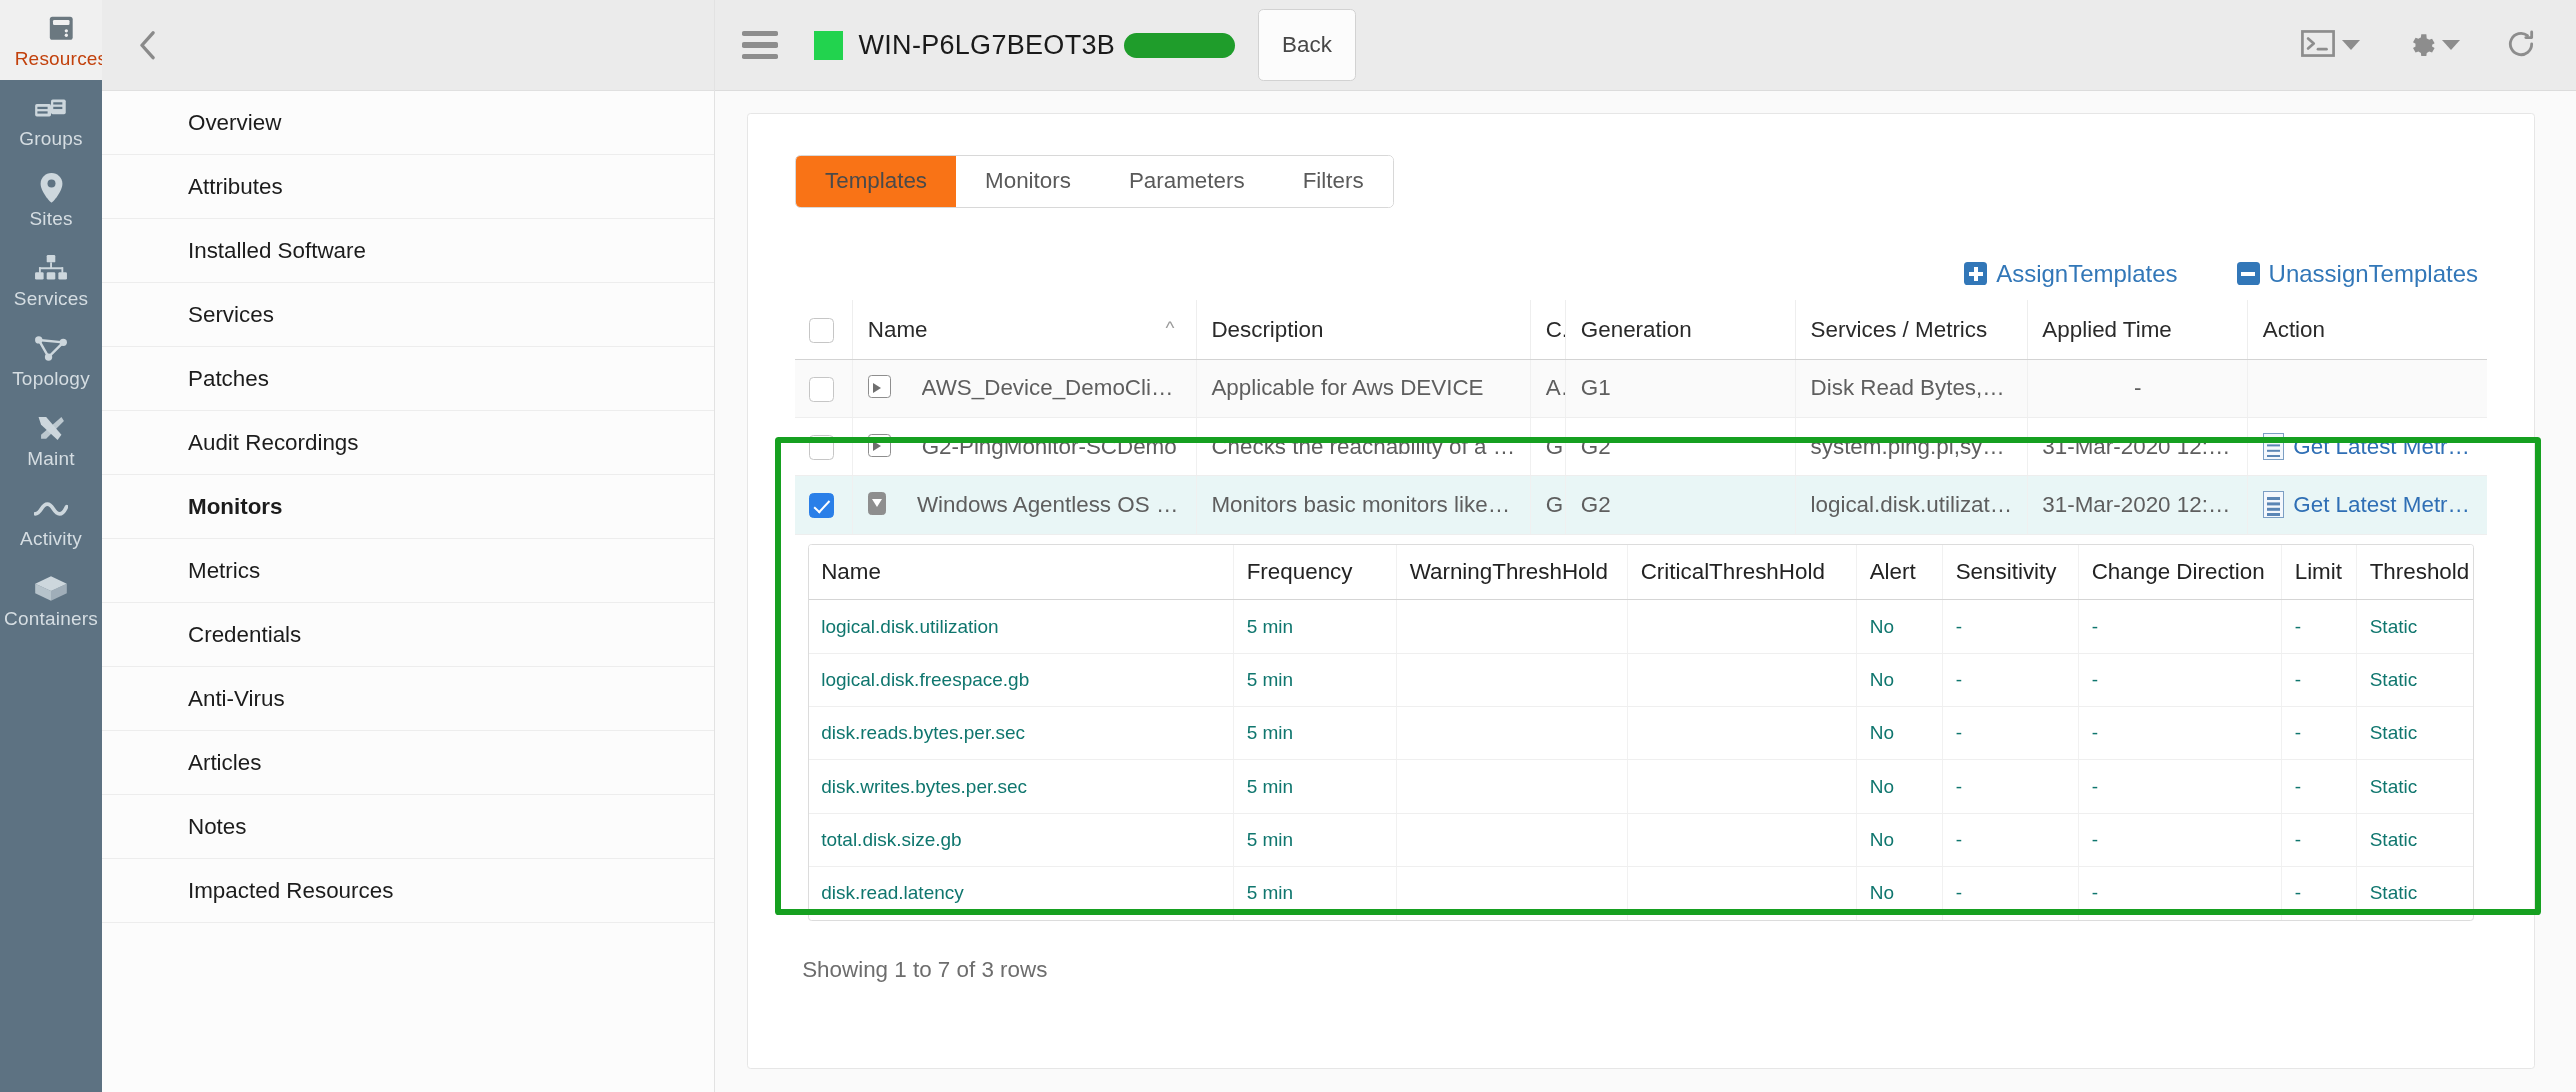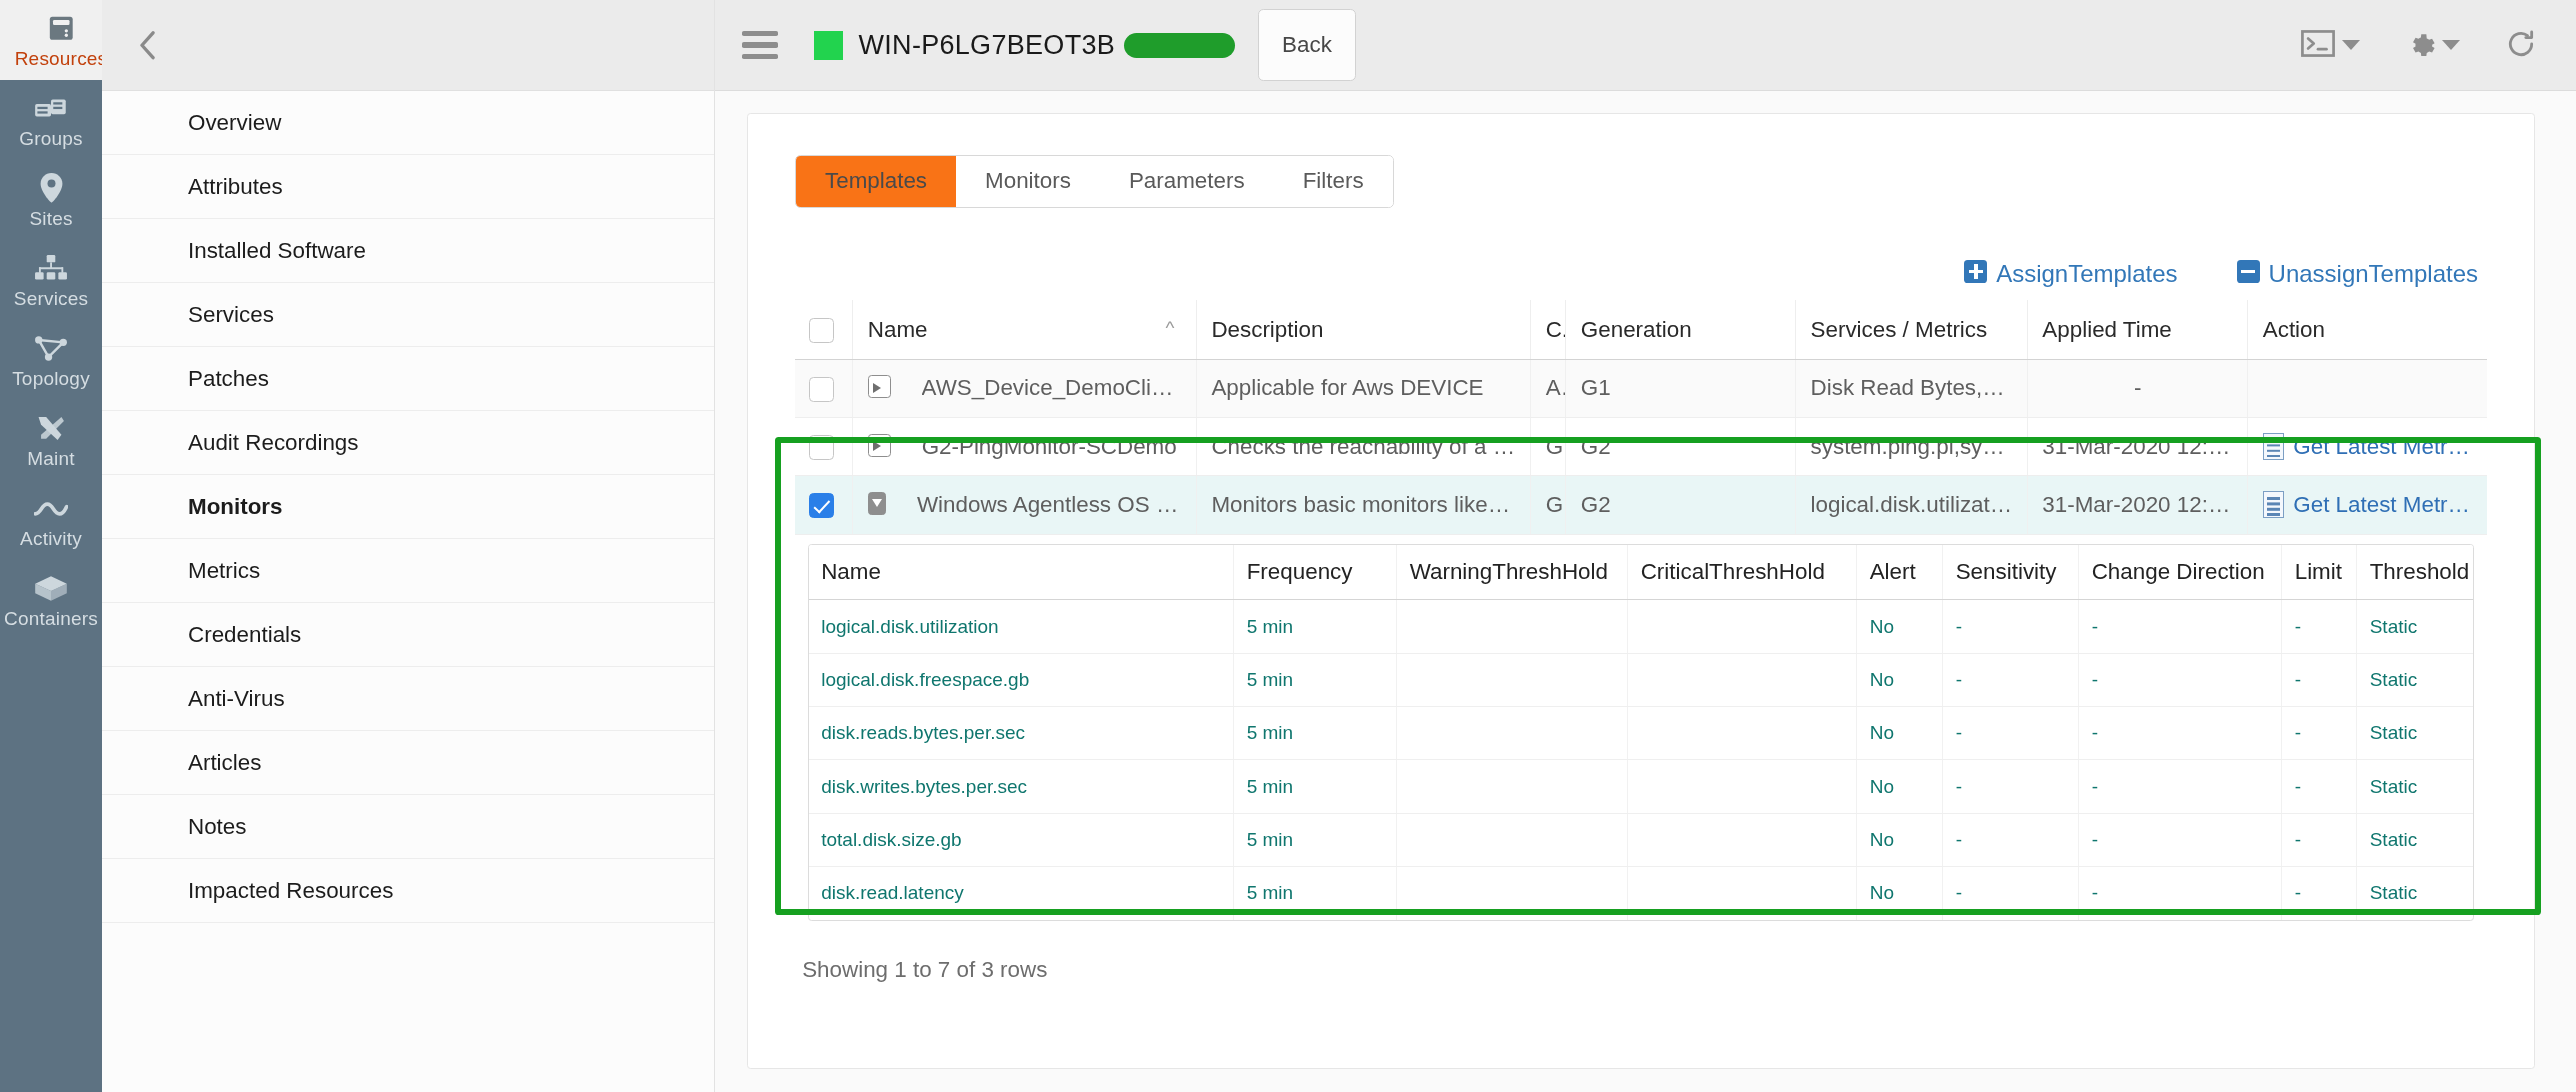--- a/index.html
+++ b/index.html
@@ -207,21 +207,21 @@
   
   .action-links {
     display: flex;
     justify-content: flex-end;
     align-items: center;
     gap: 59px;
     margin-top: 52px;
     padding-right: 9px;
   }
   .act-link {
-    display: flex; align-items: flex-start; gap: 9px;
+    display: flex; align-items: center; gap: 9px;
     color: #3277b8;
     font-size: 24px;
     cursor: pointer;
     white-space: nowrap;
   }
   .sq-icon {
     width: 23px; height: 23px;
     background: #3277b8;
     border-radius: 3.6px;
     position: relative;

